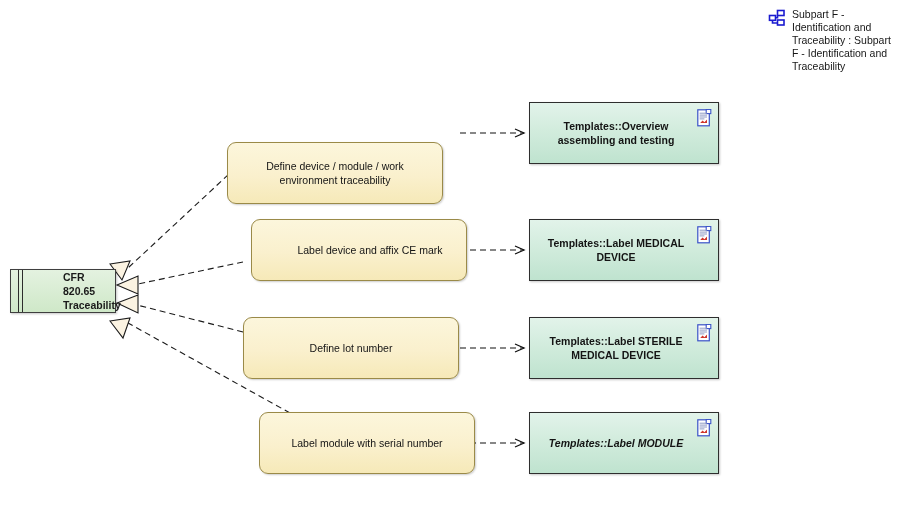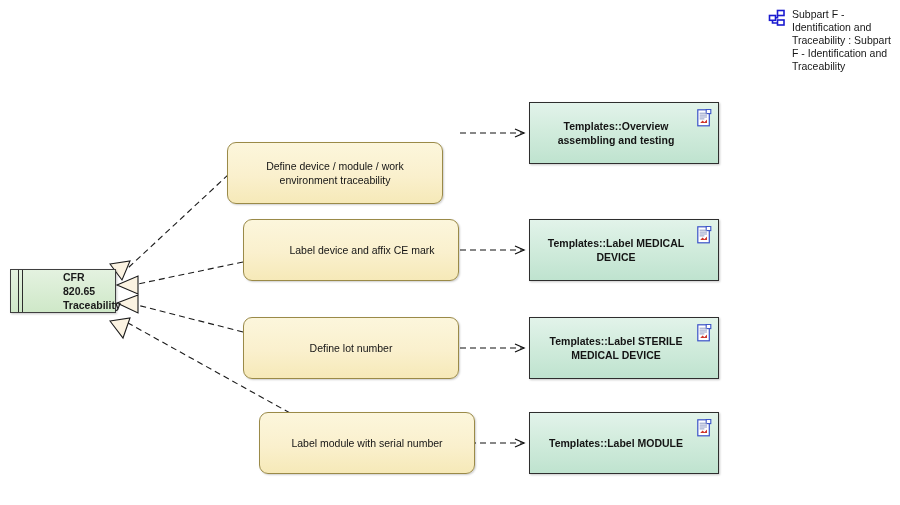--- a/index.html
+++ b/index.html
@@ -189,21 +189,21 @@
   <div class="req-node">
     <span class="bar-a"></span>
     <span class="bar-b"></span>
     <span class="req-text">CFR 820.65 Traceability</span>
   </div>
 
   <div class="act-node" style="left:227px; top:102px;margin-top:40px;">
     <span class="act-text">Define device / module / work environment traceability</span>
   </div>
 
-  <div class="act-node" style="left:243px; top:219px;padding-left:32px;">
+  <div class="act-node" style="left:251px; top:219px;padding-left:32px;">
     <span class="act-text">Label device and affix CE mark</span>
   </div>
 
   <div class="act-node" style="left:243px; top:317px;">
     <span class="act-text">Define lot number</span>
   </div>
 
   <div class="act-node" style="left:259px; top:412px;">
     <span class="act-text">Label module with serial number</span>
   </div>
@@ -252,21 +252,21 @@
           <line x1="2.6" y1="4.2" x2="10" y2="4.2"></line>
           <line x1="2.6" y1="6.1" x2="10" y2="6.1"></line>
           <line x1="2.6" y1="8.0" x2="10" y2="8.0"></line>
           <line x1="2.6" y1="9.9" x2="7.4" y2="9.9"></line>
         </g>
         <path d="M3.2 14 L5.6 11.4 L7.4 13.2 L10 10.4 L10 14 Z" fill="#d0352b"></path>
       </svg>
     </span>
   </div>
 
-  <div class="art-node" style="left:529px; top:412px;">
+  <div class="art-node" style="left:529px; top:412px;font-style:italic;">
     <span class="art-text">Templates::Label MODULE</span>
     <span class="doc-icon">
       <svg viewBox="0 0 15 18" width="15" height="18" xmlns="http://www.w3.org/2000/svg">
         <rect x="0.8" y="0.8" width="11.5" height="16" fill="#ffffff" stroke="#3a52c8" stroke-width="1.2"></rect>
         <rect x="9.2" y="0.4" width="4.6" height="4.2" fill="#ffffff" stroke="#3a52c8" stroke-width="1.1"></rect>
         <g stroke="#8f9bc4" stroke-width="1">
           <line x1="2.6" y1="4.2" x2="10" y2="4.2"></line>
           <line x1="2.6" y1="6.1" x2="10" y2="6.1"></line>
           <line x1="2.6" y1="8.0" x2="10" y2="8.0"></line>
           <line x1="2.6" y1="9.9" x2="7.4" y2="9.9"></line>

